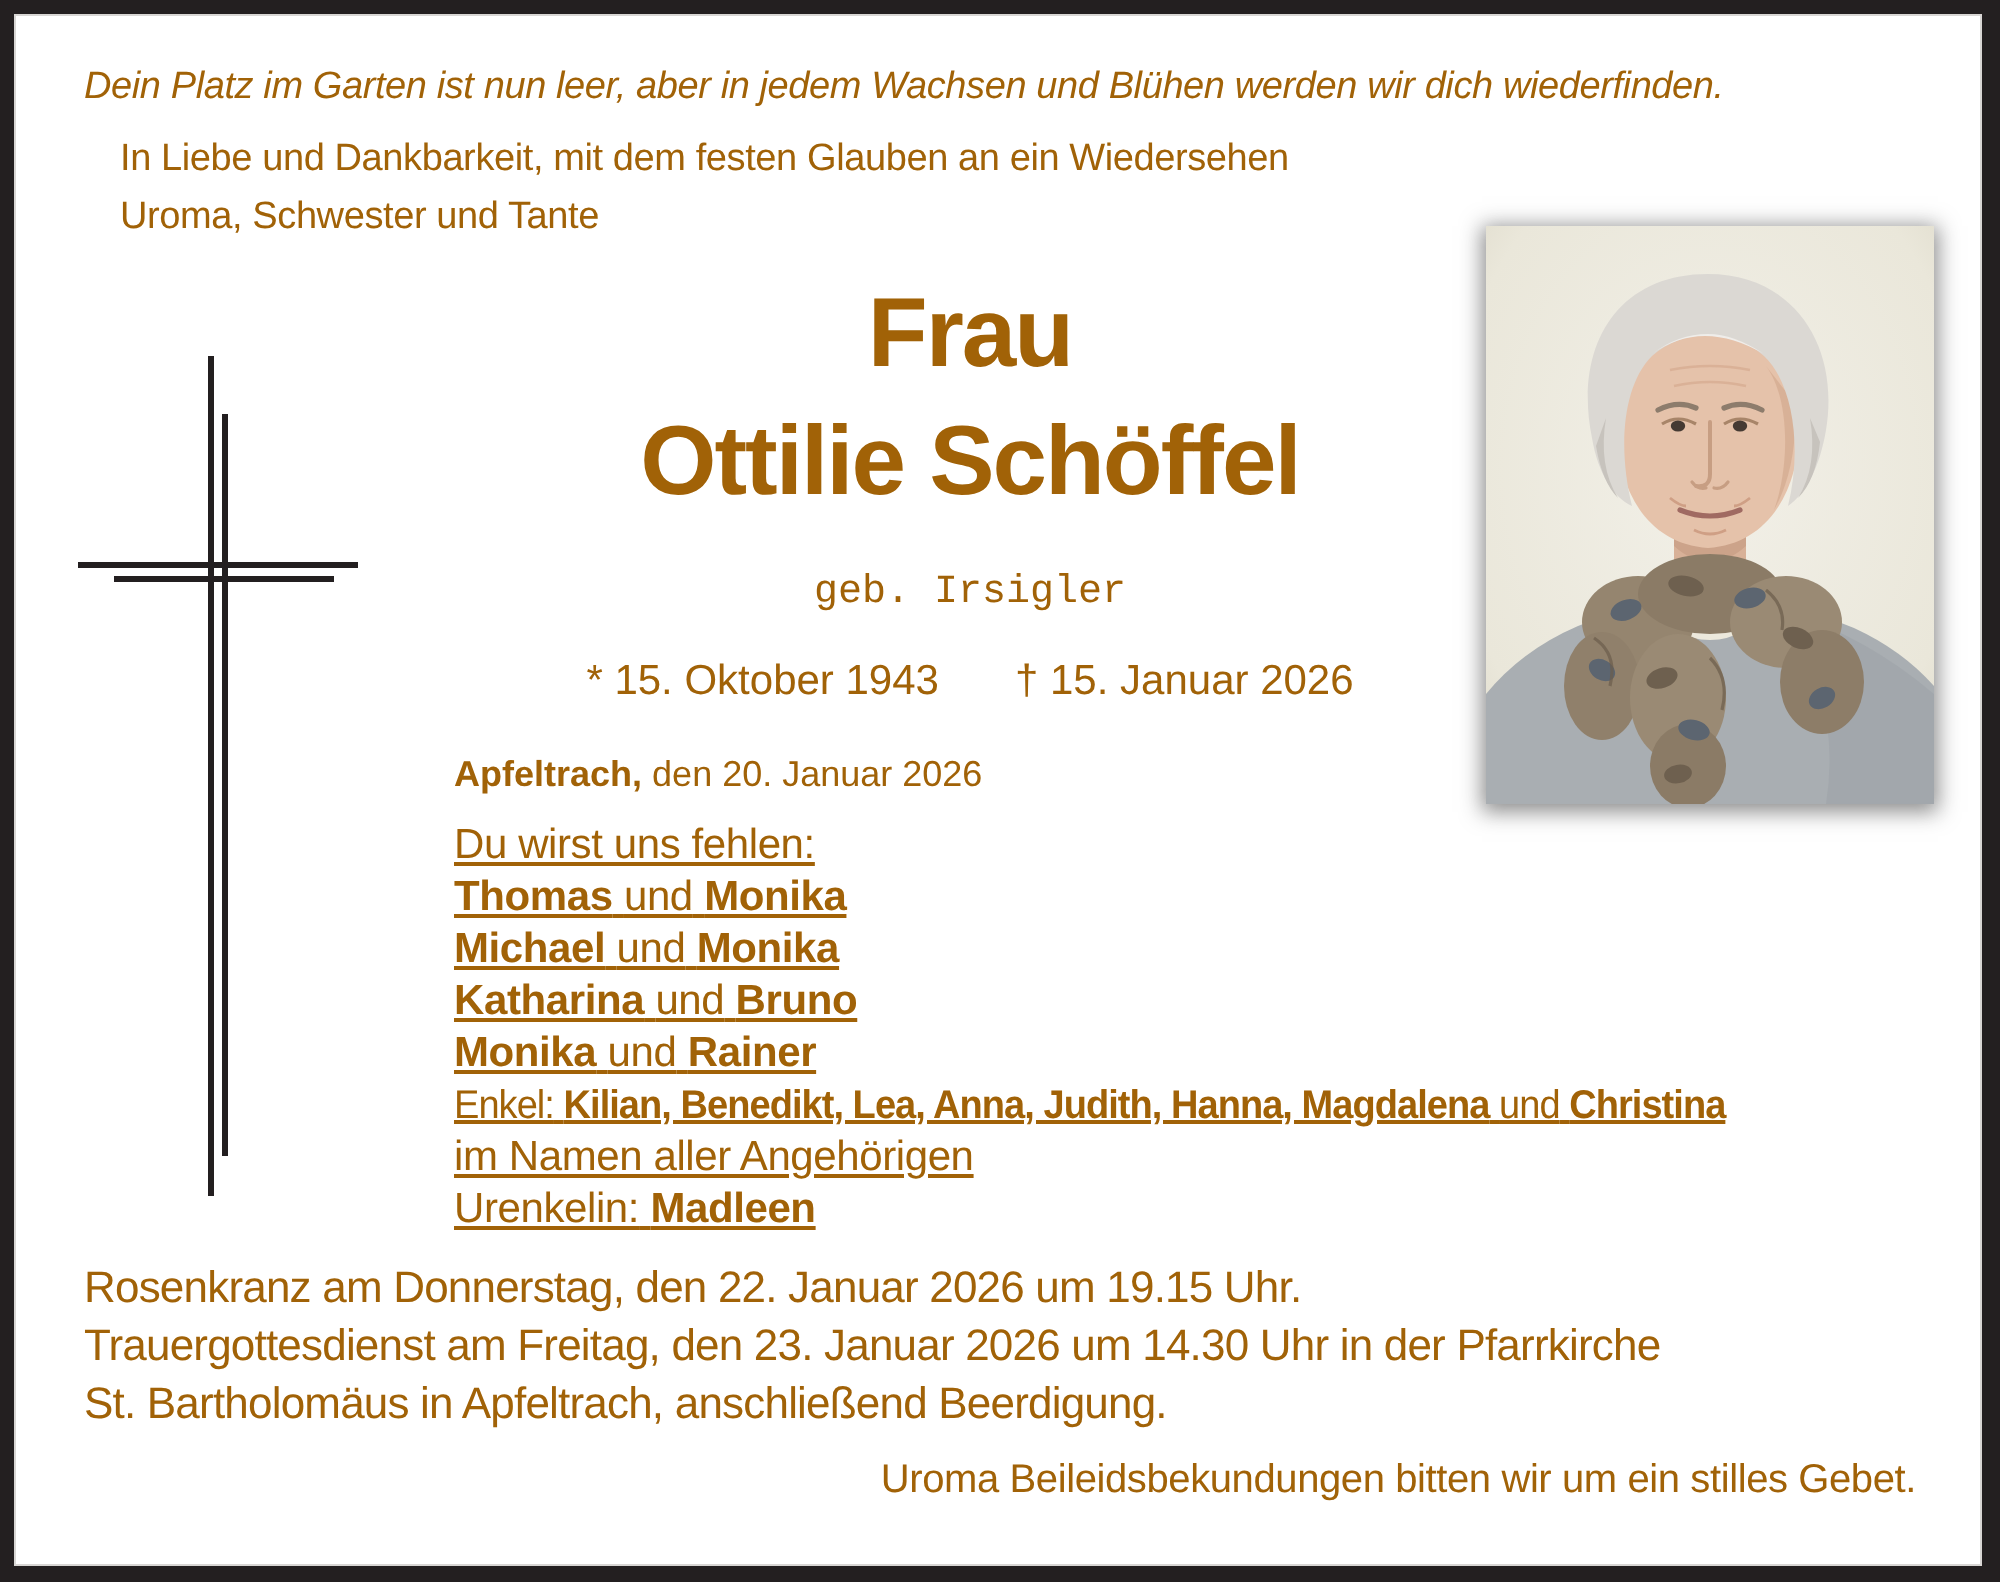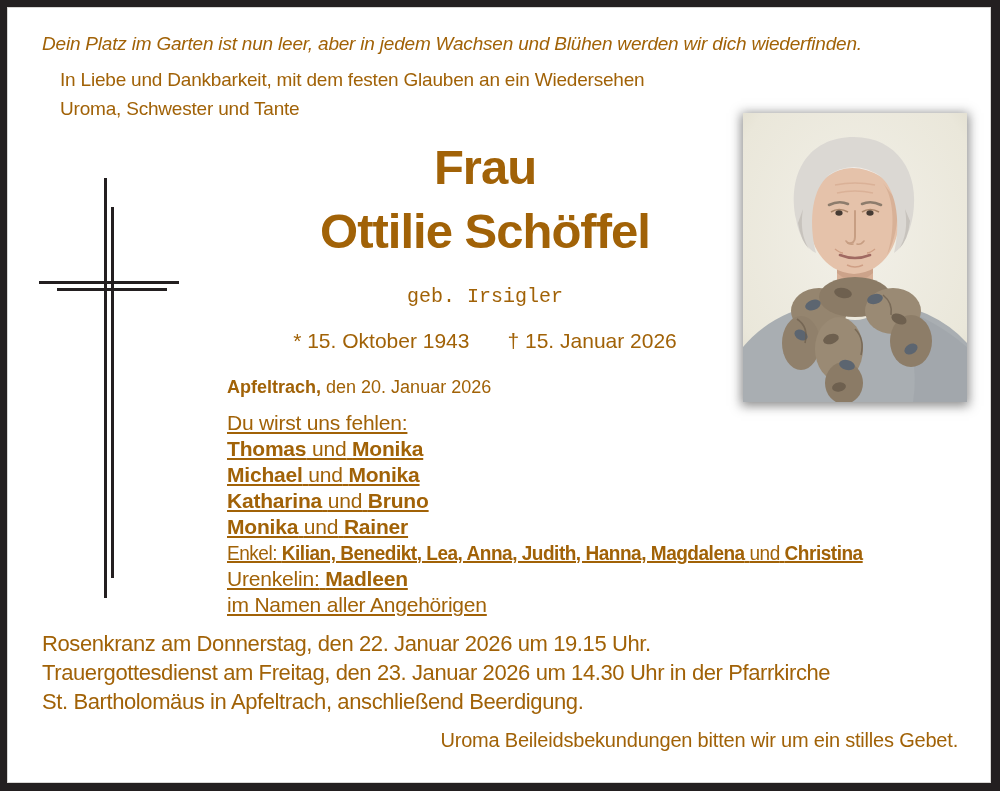--- a/index.html
+++ b/index.html
@@ -191,25 +191,25 @@
       <b>Monika</b>
       <span>und</span>
       <b>Rainer</b>
     </div>
     <div class="enkel-line">
       <span>Enkel:</span>
       <b>Kilian, Benedikt, Lea, Anna, Judith, Hanna, Magdalena</b>
       <span>und</span>
       <b>Christina</b>
     </div>
+    <div>im Namen aller Angehörigen</div>
     <div>
       <span>Urenkelin:</span>
       <b>Madleen</b>
     </div>
-    <div>im Namen aller Angehörigen</div>
   </div>
 
   <div class="services">
     <div>Rosenkranz am Donnerstag, den 22. Januar 2026 um 19.15 Uhr.</div>
     <div>Trauergottesdienst am Freitag, den 23. Januar 2026 um 14.30 Uhr in der Pfarrkirche</div>
     <div>St. Bartholomäus in Apfeltrach, anschließend Beerdigung.</div>
   </div>
 
   <div class="closing">Uroma Beileidsbekundungen bitten wir um ein stilles Gebet.</div>
 

